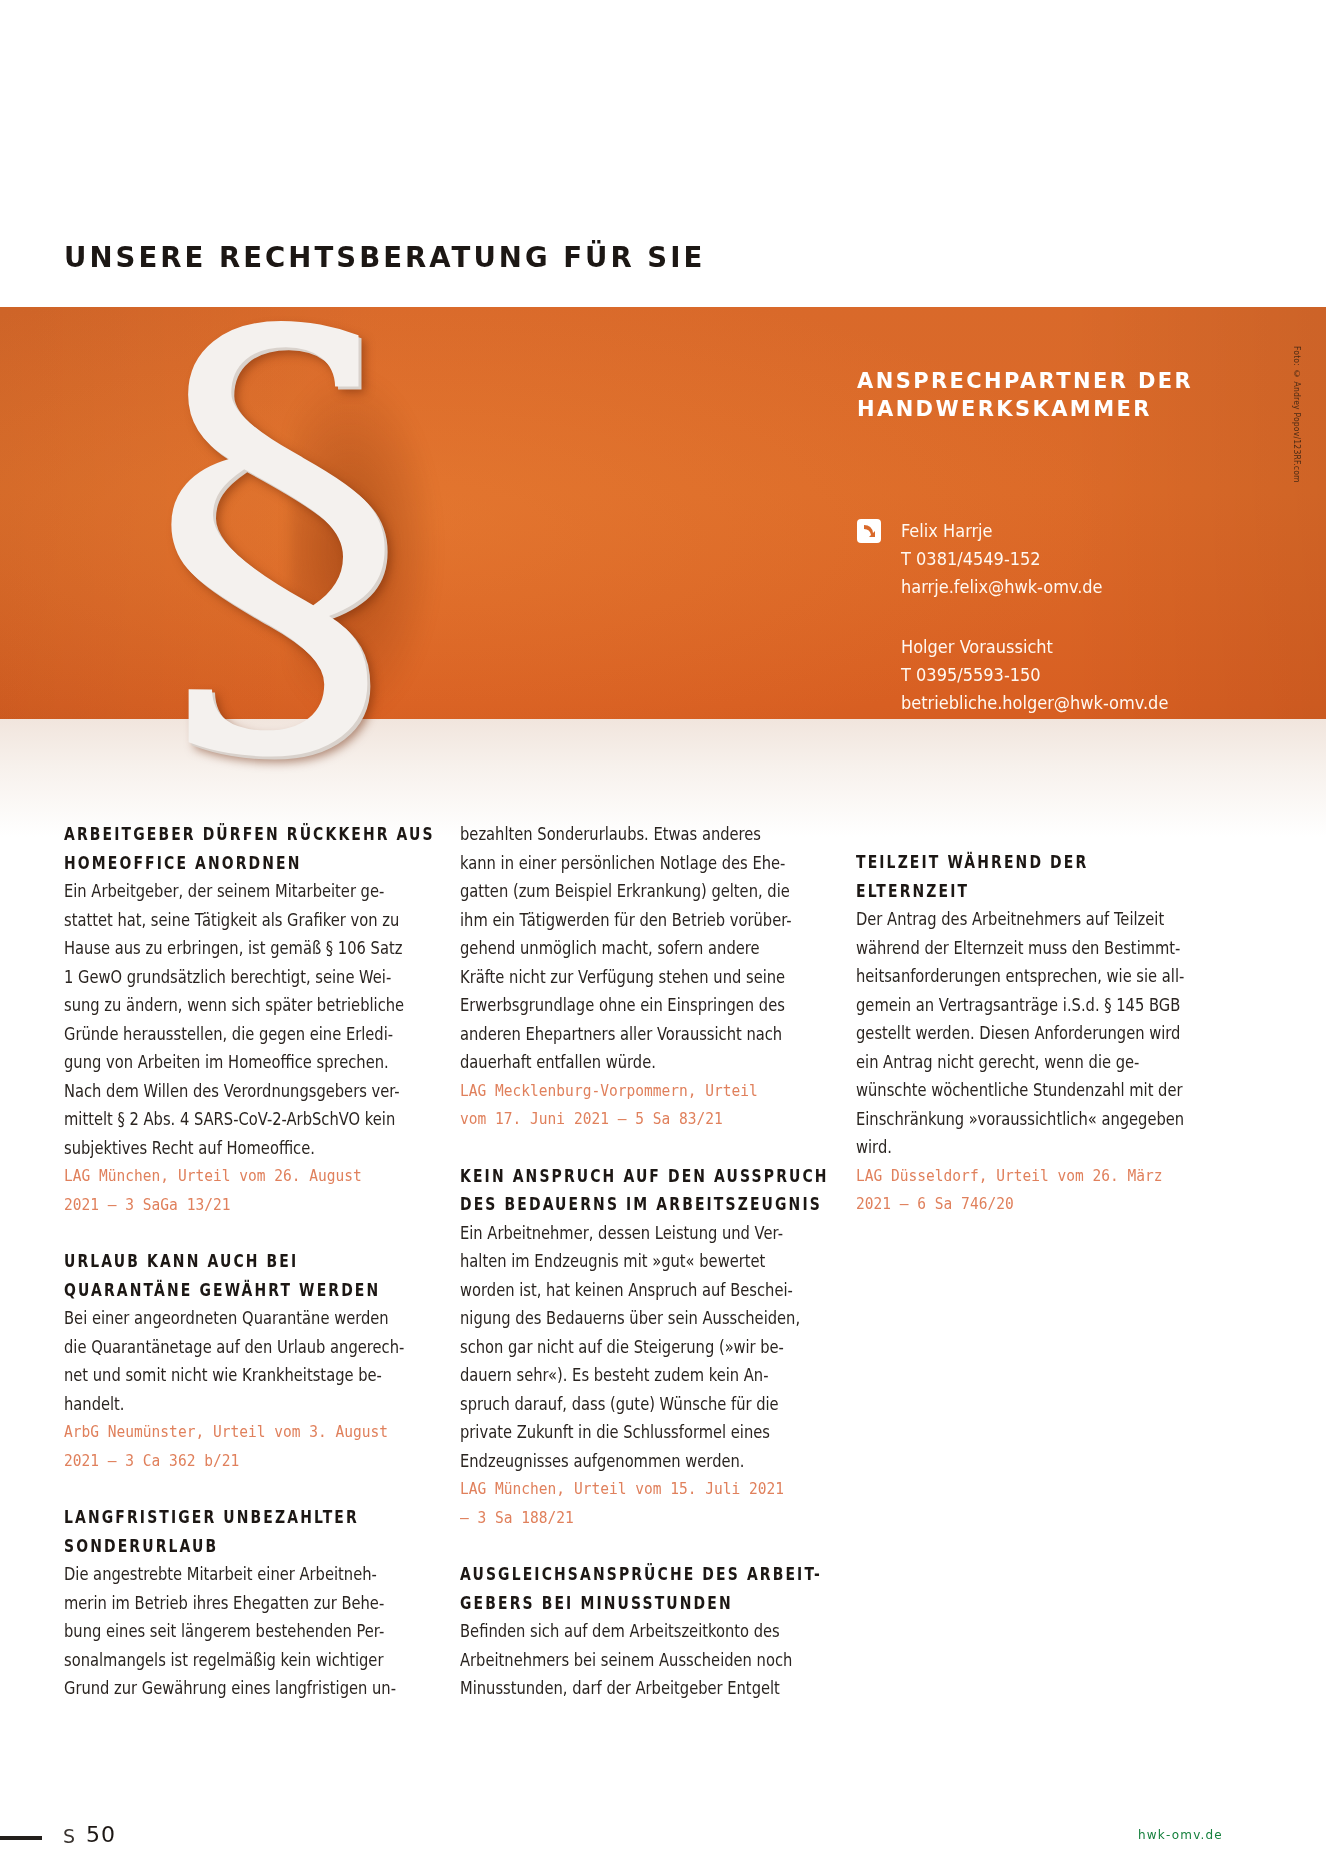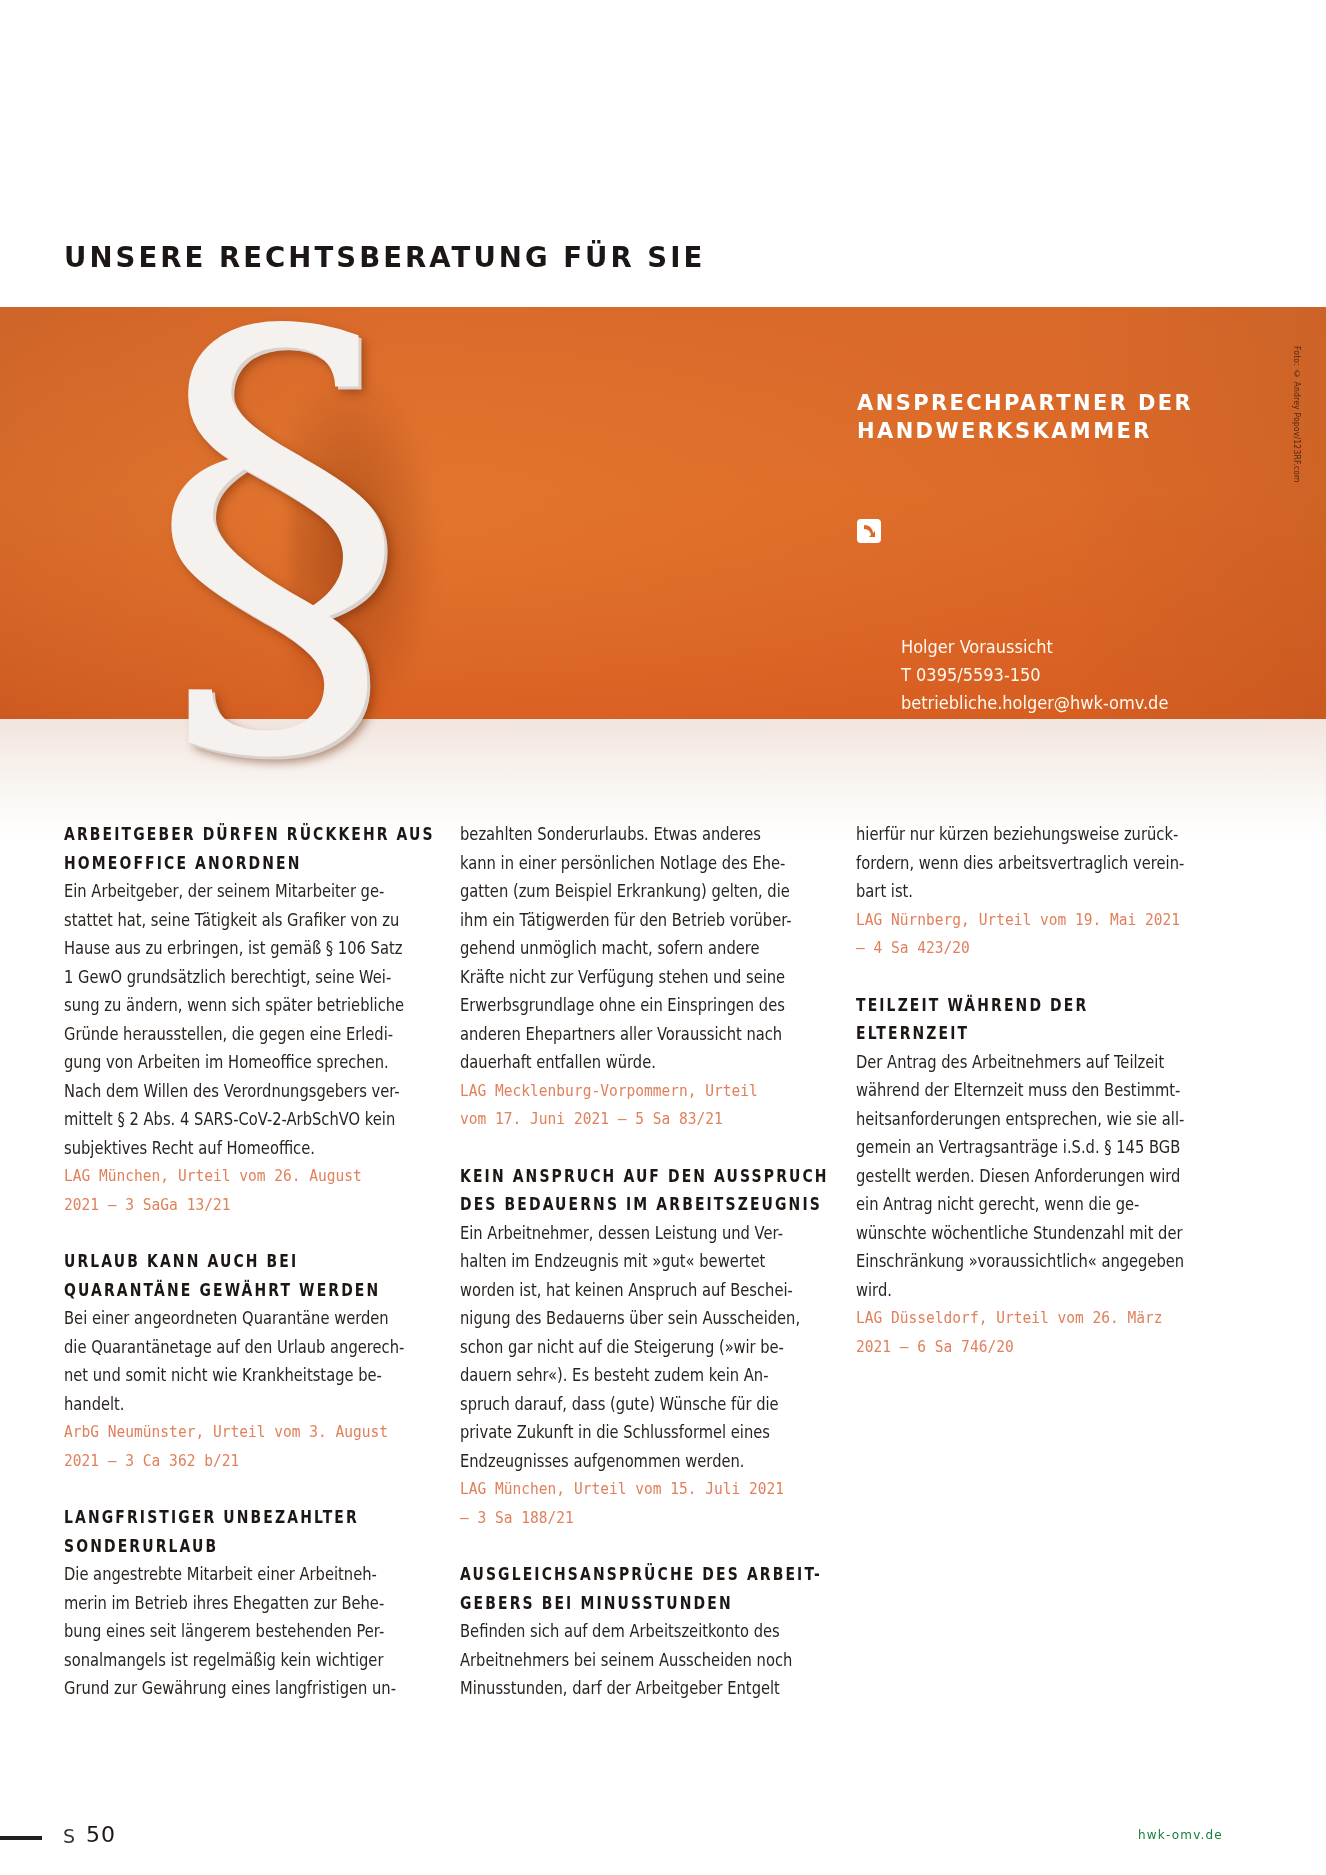--- a/index.html
+++ b/index.html
@@ -35,21 +35,21 @@
   .hero .paragraph-sign {
     position: absolute; left: 148px; top: -40px;
     font-family: "DejaVu Serif", serif; font-size: 520px; line-height: 1;
     color: #f4f1ee;
     text-shadow: 3px 3px 0 #d9d2cc, 6px 6px 10px rgba(110,40,8,0.5);
   }
 
   .contact { position: absolute; left: 857px; top: 60px; width: 400px; color: #fff; }
   .contact h2 {
     font-family: "DejaVu Sans", sans-serif; font-weight: bold;
-    font-size: 21px; line-height: 28px; letter-spacing: 2.4px; color: #ffffff; margin-top: 22px;
+    font-size: 21px; line-height: 28px; letter-spacing: 2.4px; color: #ffffff;
   }
   .contact .arrow-icon {
     position: absolute; left: 0; top: 152px; width: 24px; height: 24px;
     background: #ffffff; border-radius: 4px;
   }
   .contact .arrow-icon svg { position: absolute; left: 3px; top: 3px; }
   .contact .person { position: absolute; left: 44px; font-size: 18px; line-height: 28px; color: #fff9f2; }
   .contact .person.p1 { top: 150px; }
   .contact .person.p2 { top: 266px; }
   .contact .person div { white-space: nowrap; }
@@ -102,20 +102,25 @@
   <div class="contact">
     <h2>
       <span>ANSPRECHPARTNER DER</span><br>
       <span>HANDWERKSKAMMER</span>
     </h2>
     <span class="arrow-icon">
       <svg width="18" height="18" viewBox="0 0 18 18">
         <path d="M4 3 Q 12 3 13 11 L 15 9 L 15 15 L 9 15 L 11 13 Q 10 7 4 7 Z" fill="#d9692a"></path>
       </svg>
     </span>
+    <div class="person p1">
+      <div>Felix Harrje</div>
+      <div>T 0381/4549-152</div>
+      <div>harrje.felix@hwk-omv.de</div>
+    </div>
     <div class="person p2">
       <div>Holger Voraussicht</div>
       <div>T 0395/5593-150</div>
       <div>betriebliche.holger@hwk-omv.de</div>
     </div>
   </div>
 </div>
 
 <div class="photo-credit">Foto: © Andrey Popov/123RF.com</div>
 
@@ -223,31 +228,20 @@
     </div>
     <div class="art-body">
       <div>Befinden sich auf dem Arbeitszeitkonto des</div>
       <div>Arbeitnehmers bei seinem Ausscheiden noch</div>
       <div>Minusstunden, darf der Arbeitgeber Entgelt</div>
     </div>
   </div>
 </div>
 
 <div class="col c3">
-  <div class="article">
-    <div class="art-body">
-      <div>hierfür nur kürzen beziehungsweise zurück-</div>
-      <div>fordern, wenn dies arbeitsvertraglich verein-</div>
-      <div>bart ist.</div>
-    </div>
-    <div class="art-source">
-      <div>LAG Nürnberg, Urteil vom 19. Mai 2021</div>
-      <div>– 4 Sa 423/20</div>
-    </div>
-  </div>
   <div class="art-gap"></div>
   <div class="article">
     <div class="art-head">
       <div>TEILZEIT WÄHREND DER</div>
       <div>ELTERNZEIT</div>
     </div>
     <div class="art-body">
       <div>Der Antrag des Arbeitnehmers auf Teilzeit</div>
       <div>während der Elternzeit muss den Bestimmt-</div>
       <div>heitsanforderungen entsprechen, wie sie all-</div>

